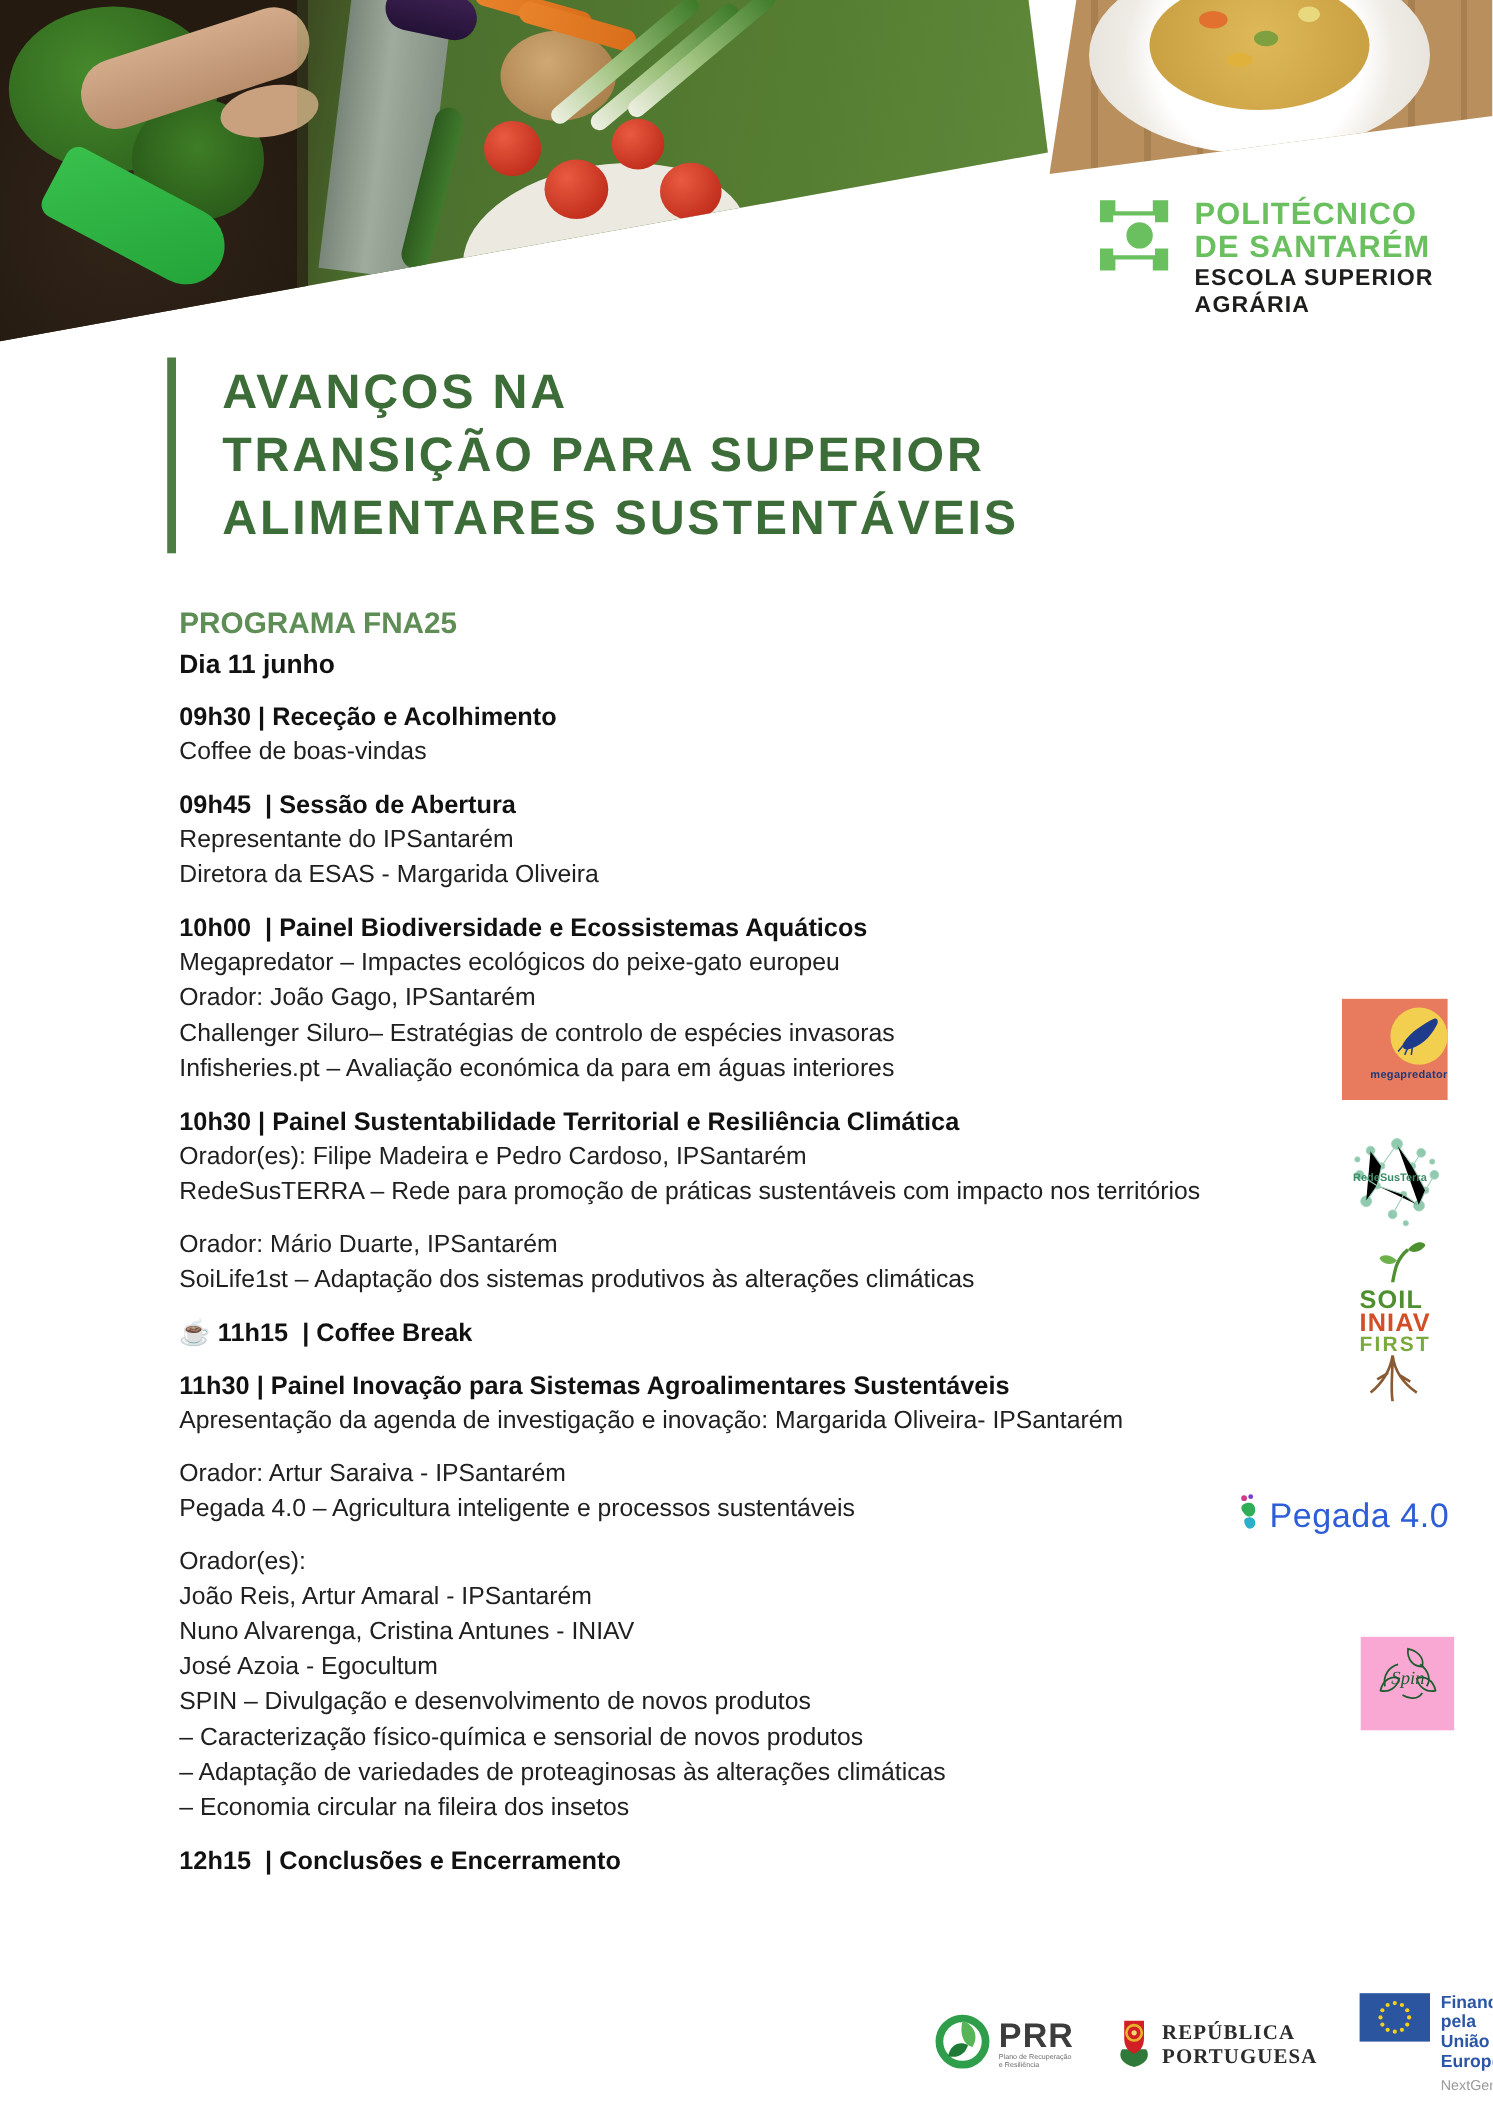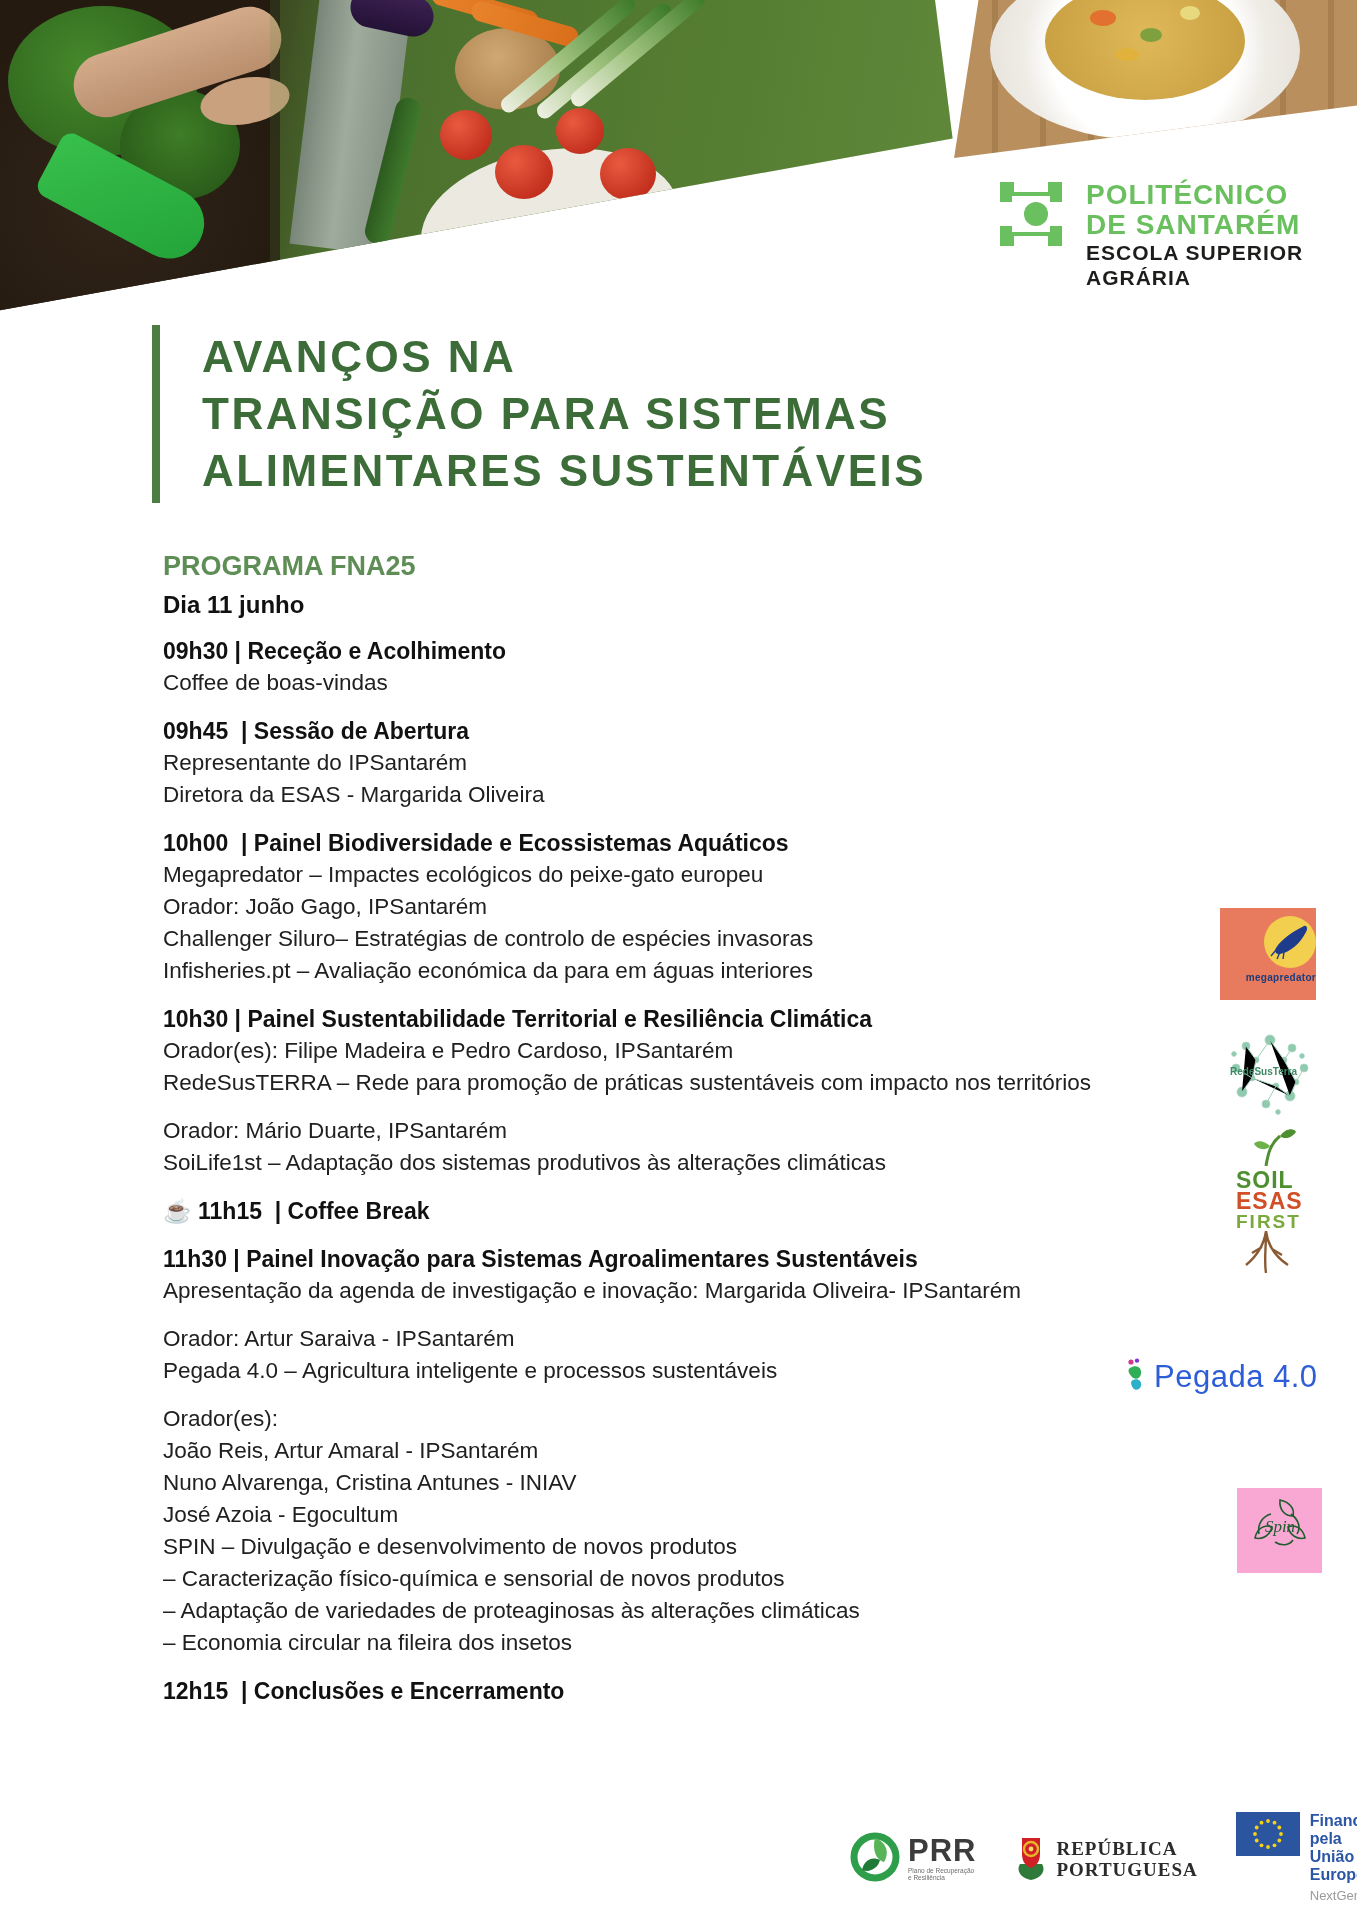--- a/index.html
+++ b/index.html
@@ -163,21 +163,21 @@
       <span class="inst-green">POLITÉCNICO</span>
       <span class="inst-green">DE SANTARÉM</span>
       <span class="inst-dark">ESCOLA SUPERIOR</span>
       <span class="inst-dark">AGRÁRIA</span>
     </div>
   </div>
 
   <div class="title-bar"></div>
   <div class="title">
     <div>AVANÇOS NA</div>
-    <div>TRANSIÇÃO PARA SISTEMAS</div>
+    <div>TRANSIÇÃO PARA SUPERIOR</div>
     <div>ALIMENTARES SUSTENTÁVEIS</div>
   </div>
 
   <div class="program">
     <div class="prog-heading">PROGRAMA FNA25</div>
     <div class="prog-day">Dia 11 junho</div>
     <div>
         <div class="pgroup">
           <div class="pline bold">09h30 | Receção e Acolhimento</div>
           <div class="pline">Coffee de boas-vindas</div>
@@ -271,21 +271,21 @@
 
   <div class="soillife">
     <span>
       <svg width="60" height="40" viewBox="0 0 60 40">
         <path fill="none" stroke="#4e8f2f" stroke-width="3" d="M30 40 C32 28 34 18 44 10"></path>
         <path fill="#4e8f2f" d="M44 10 C50 2 58 2 60 6 C56 12 48 14 44 10 Z"></path>
         <path fill="#6db14a" d="M34 20 C28 14 20 14 18 18 C22 24 30 25 34 20 Z"></path>
       </svg>
     </span>
     <div class="sl-word sl-soil">SOIL</div>
-    <div class="sl-word sl-life">ESAS</div>
+    <div class="sl-word sl-life">INIAV</div>
     <div class="sl-first">FIRST</div>
     <span>
       <svg width="60" height="42" viewBox="0 0 60 42">
         <path fill="none" stroke="#8a5a33" stroke-width="2.4" d="M30 0 C28 14 22 24 10 34 M30 0 C32 16 40 26 52 34 M30 0 C30 18 28 30 30 42 M26 16 L16 22 M36 18 L46 24"></path>
       </svg>
     </span>
   </div>
 
   <div class="pegada">
     <span>

